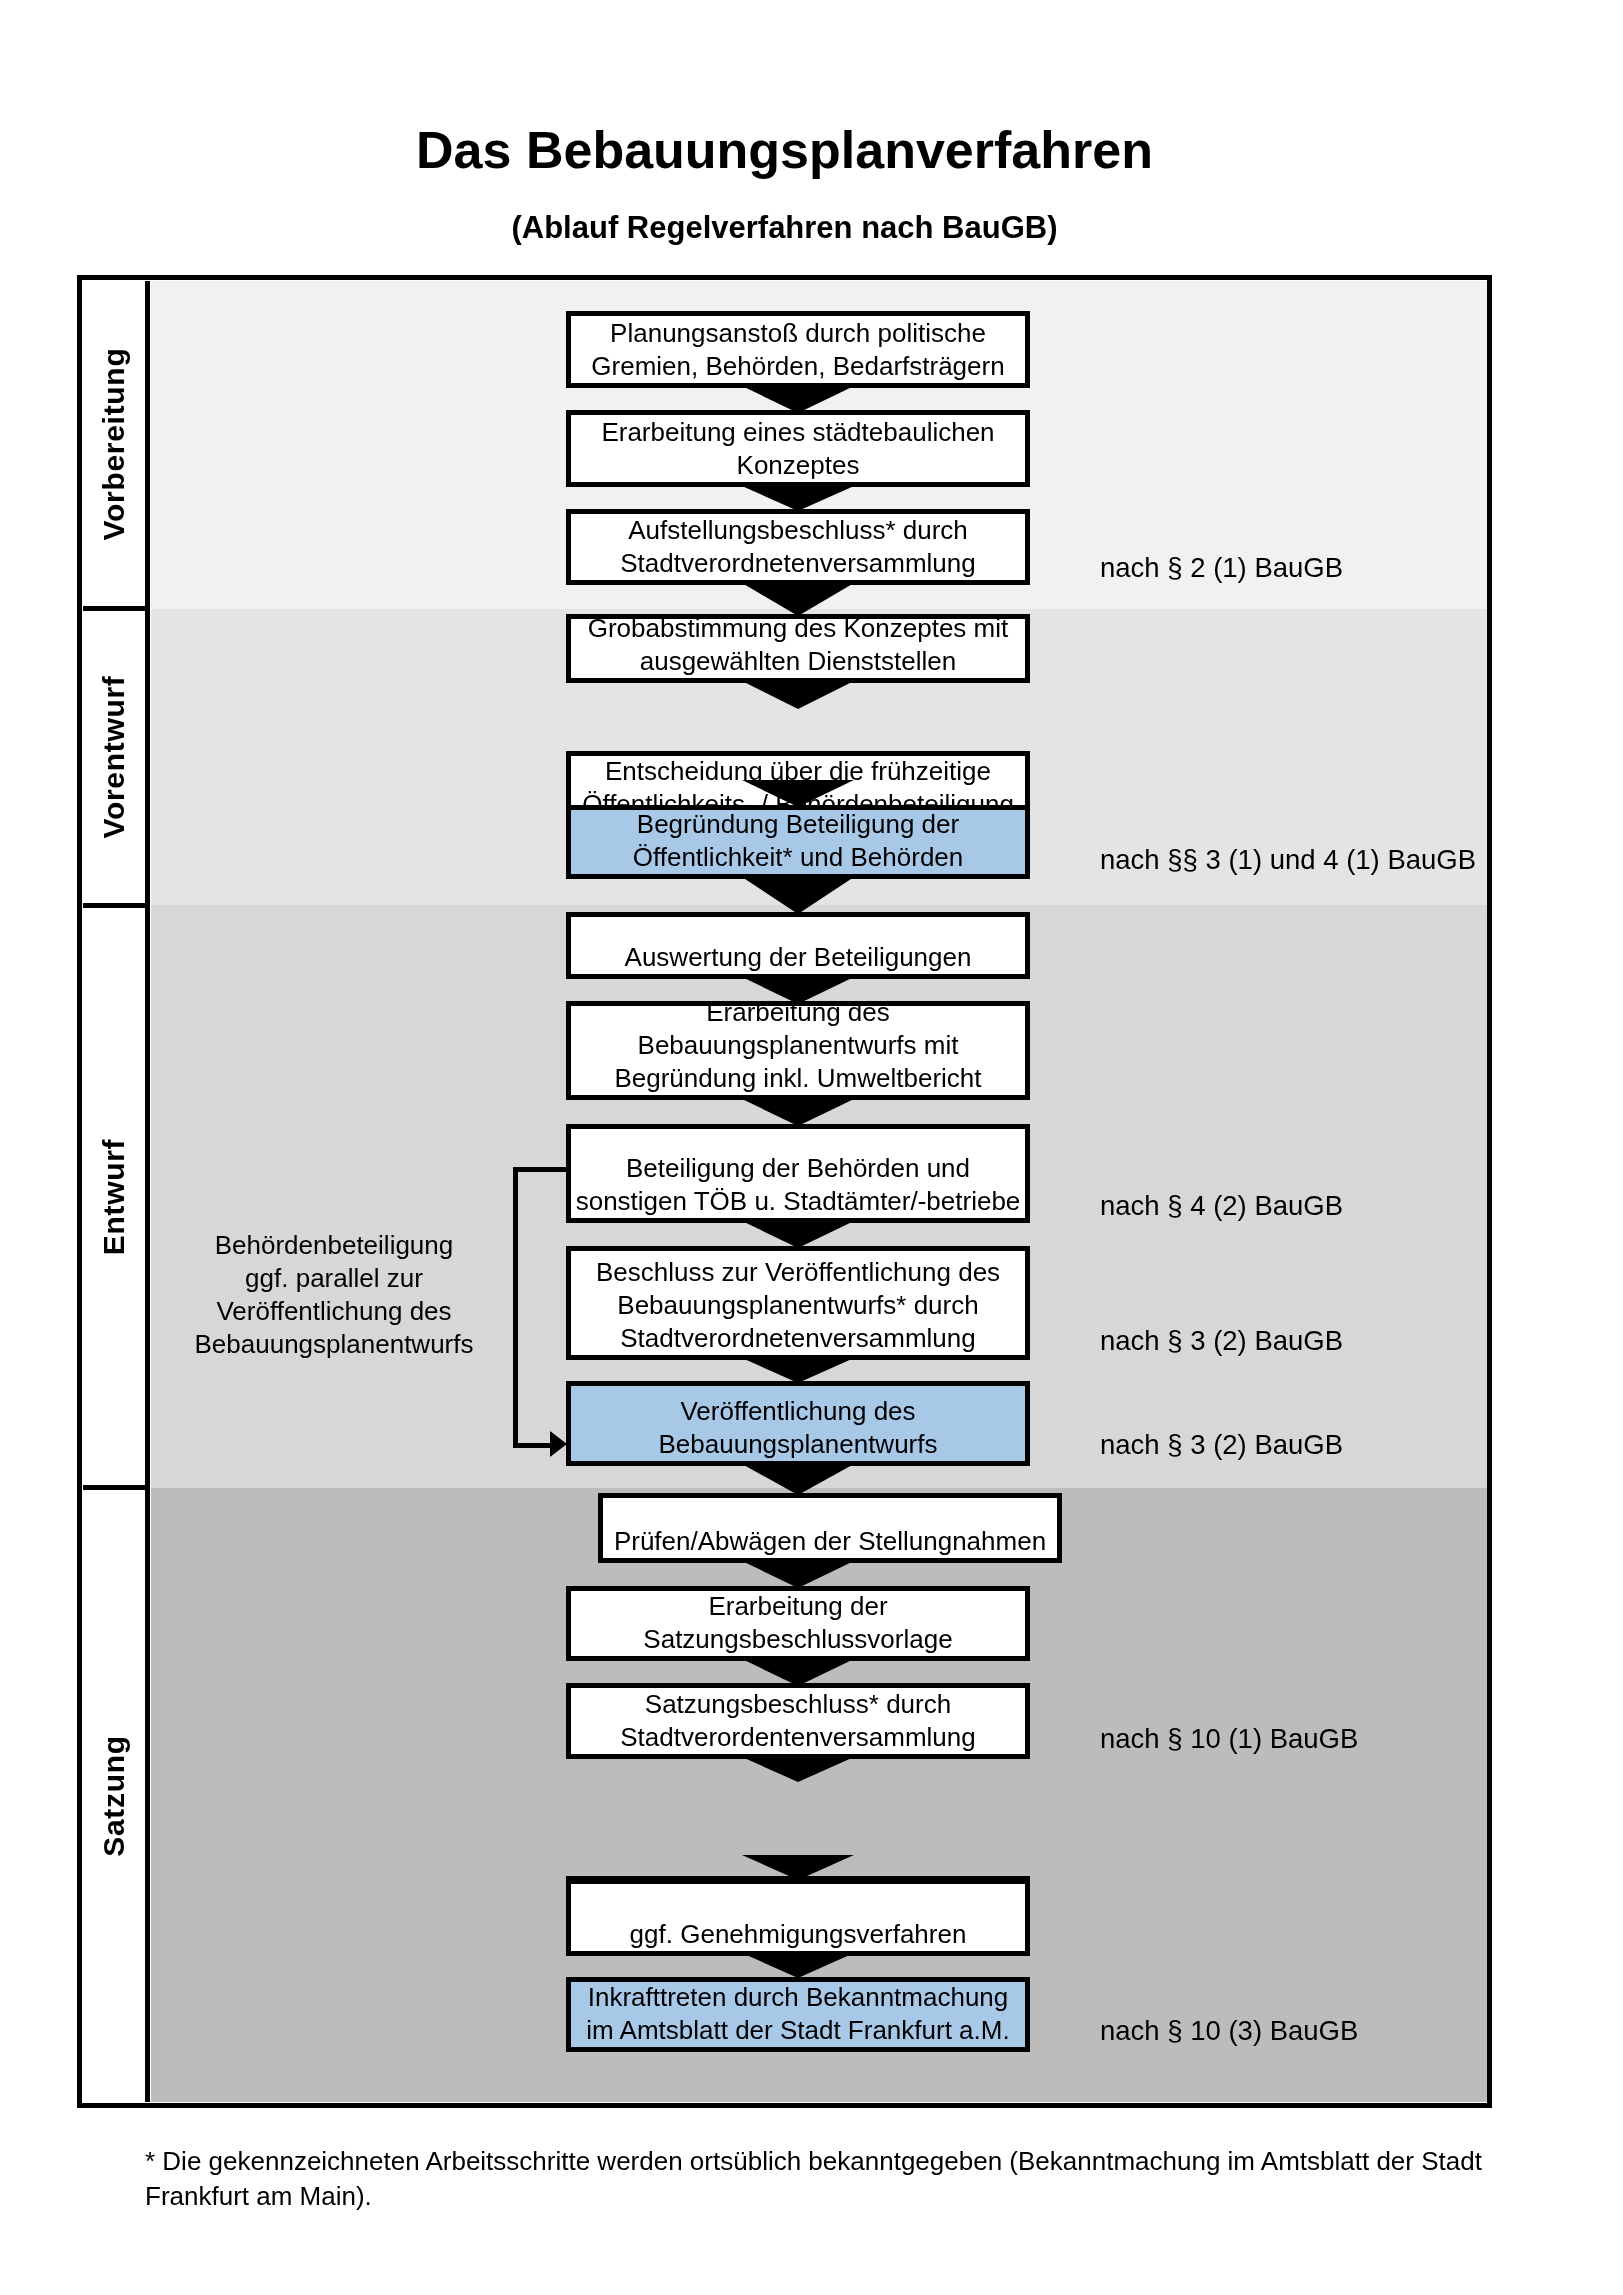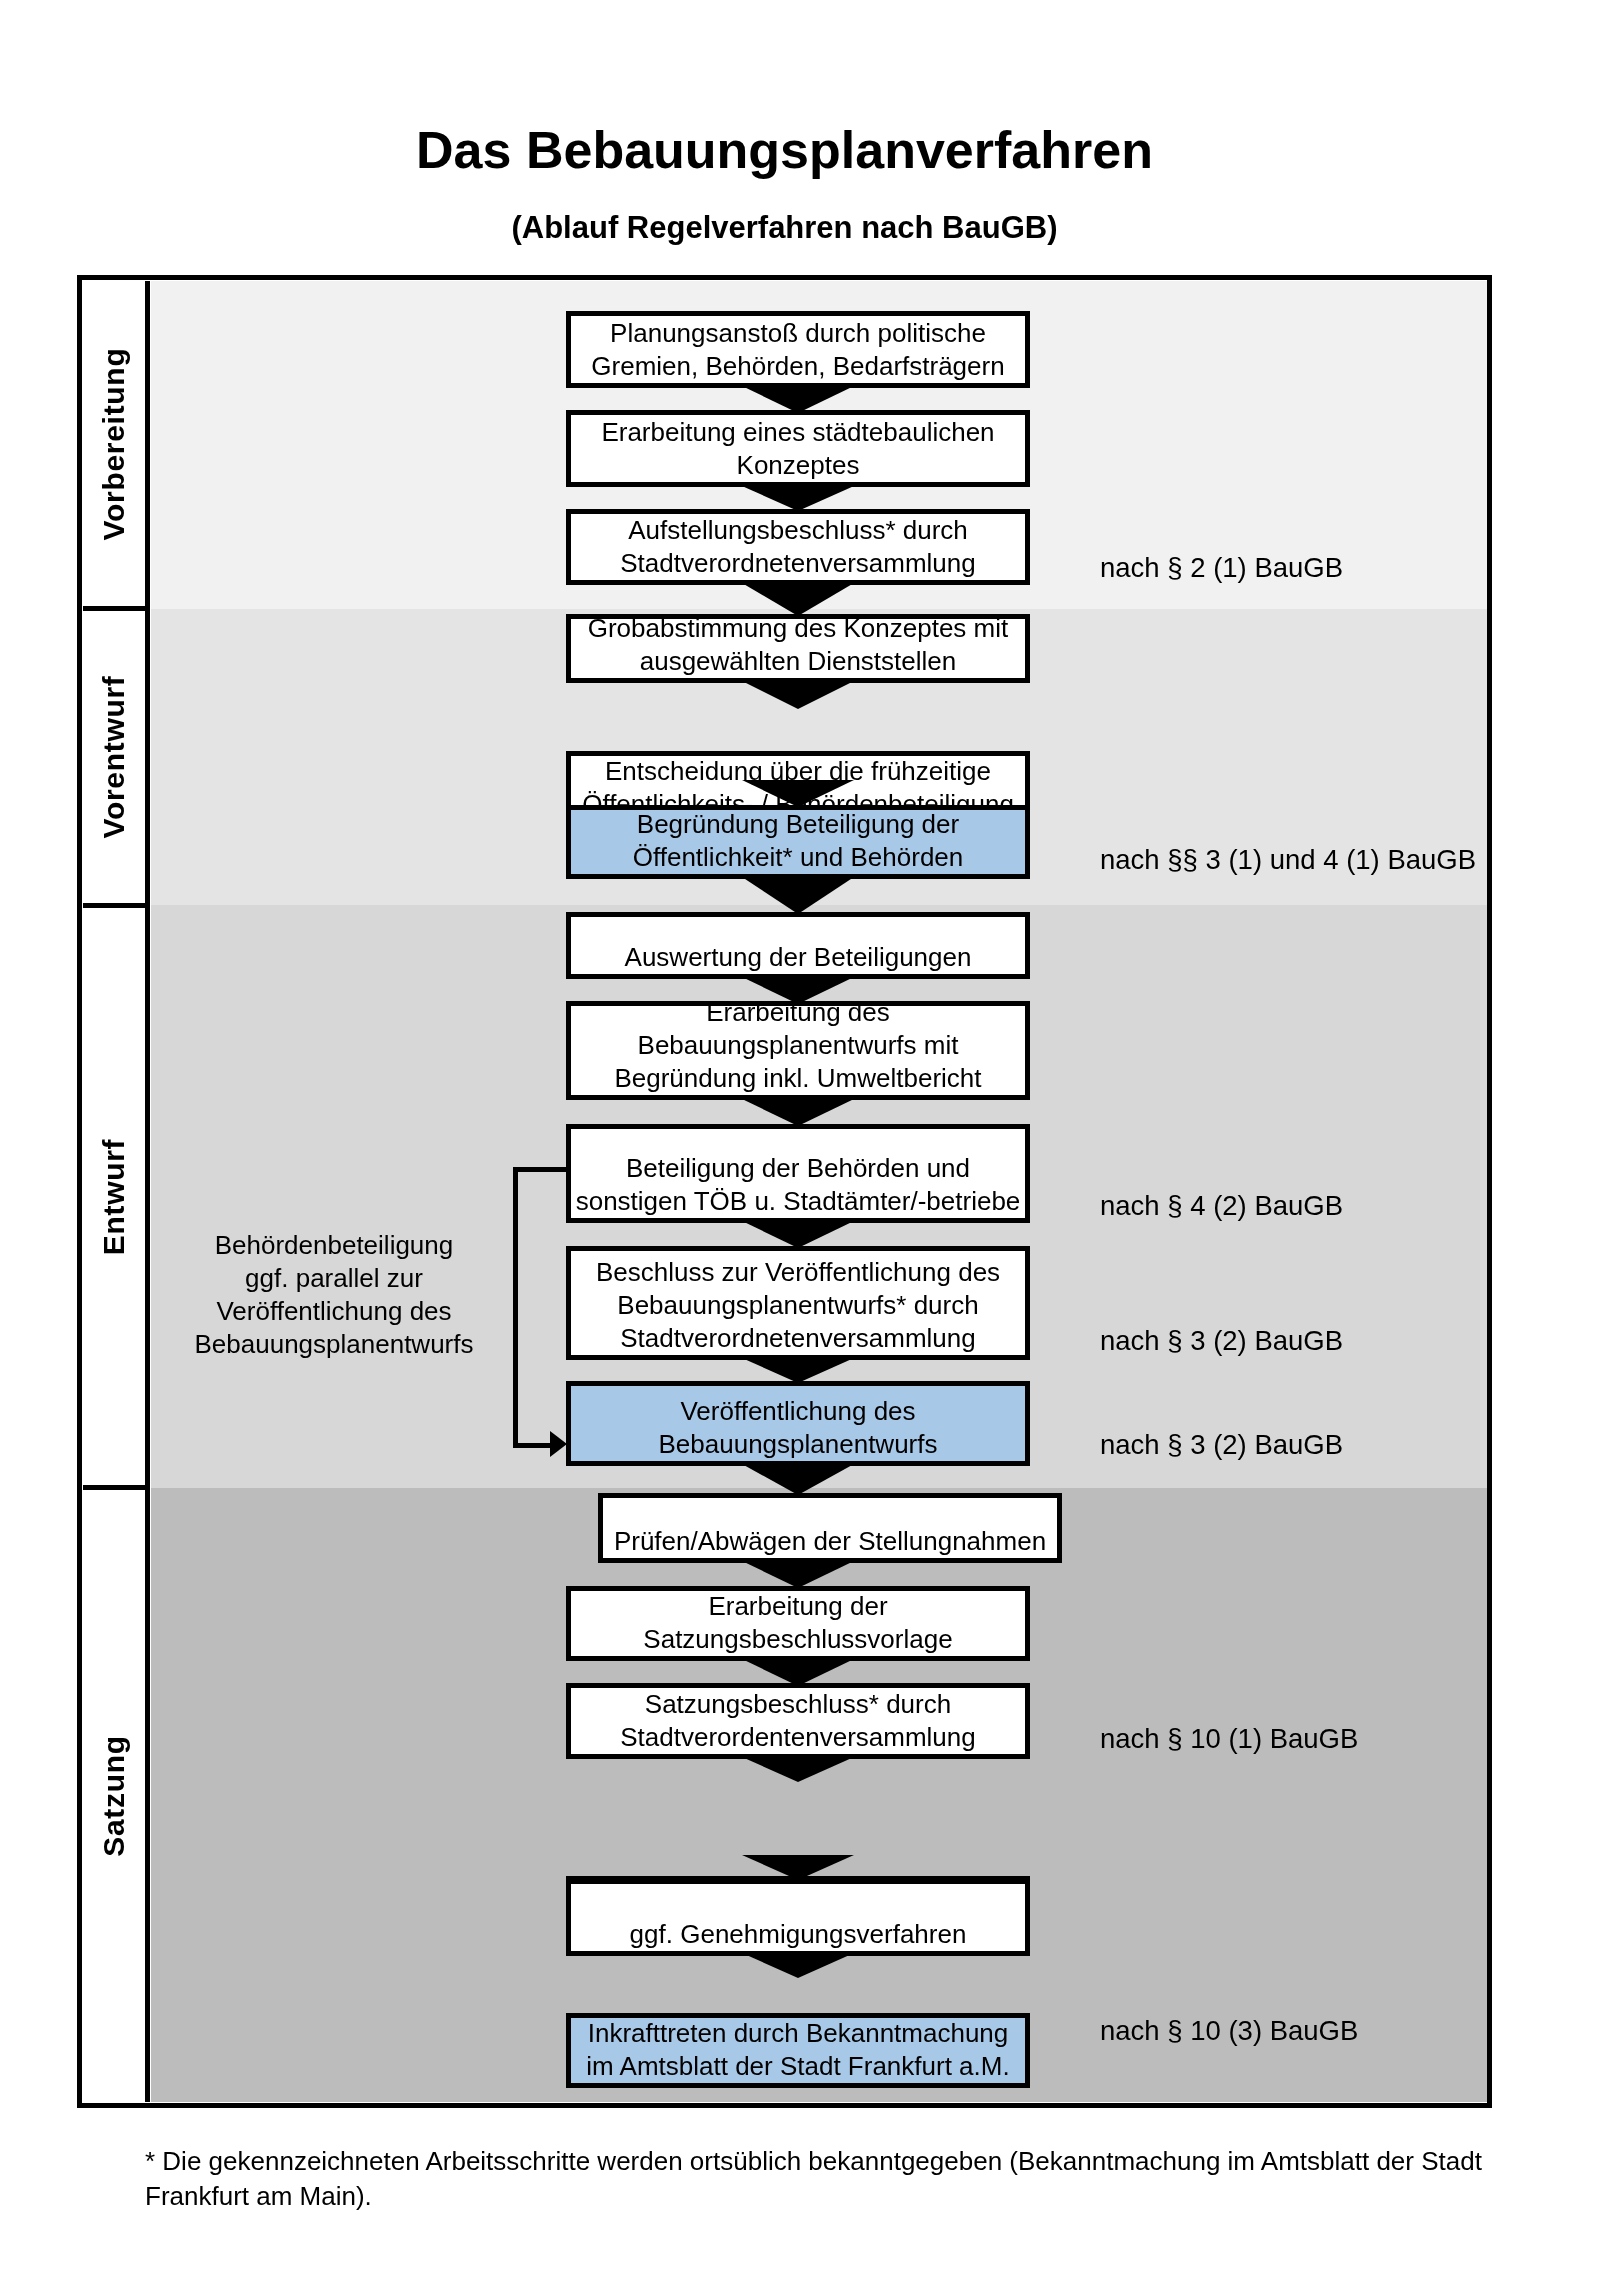--- a/index.html
+++ b/index.html
@@ -211,21 +211,21 @@
   <div class="abs pbox" style="top:1876px;height:77px;">
     <div><span class="b"></span><span>Bescheidung der Stellungnahmen</span></div>
   </div>
   <div class="abs arrow" style="top:1855px;border-top:25.5px solid #000;"></div>
 
   <div class="abs pbox" style="top:1879px;height:77px;">
     <div><span class="b"></span><span>ggf. Genehmigungsverfahren</span></div>
   </div>
   <div class="abs arrow" style="top:1953px;border-top:25.5px solid #000;"></div>
 
-  <div class="abs pbox hl" style="top:1977px;height:75px;margin-top:36px;">
+  <div class="abs pbox hl" style="top:1977px;height:75px;">
     <div><span class="b">Inkrafttreten</span><span> durch Bekanntmachung</span></div>
     <div><span class="b"></span><span>im Amtsblatt der Stadt Frankfurt a.M.</span></div>
   </div>
 
   <div class="abs note" style="top:554px;">nach § 2 (1) BauGB</div>
   <div class="abs note" style="top:846px;">nach §§ 3 (1) und 4 (1) BauGB</div>
   <div class="abs note" style="top:1192px;">nach § 4 (2) BauGB</div>
   <div class="abs note" style="top:1327px;">nach § 3 (2) BauGB</div>
   <div class="abs note" style="top:1431px;">nach § 3 (2) BauGB</div>
   <div class="abs note" style="top:1725px;">nach § 10 (1) BauGB</div>

